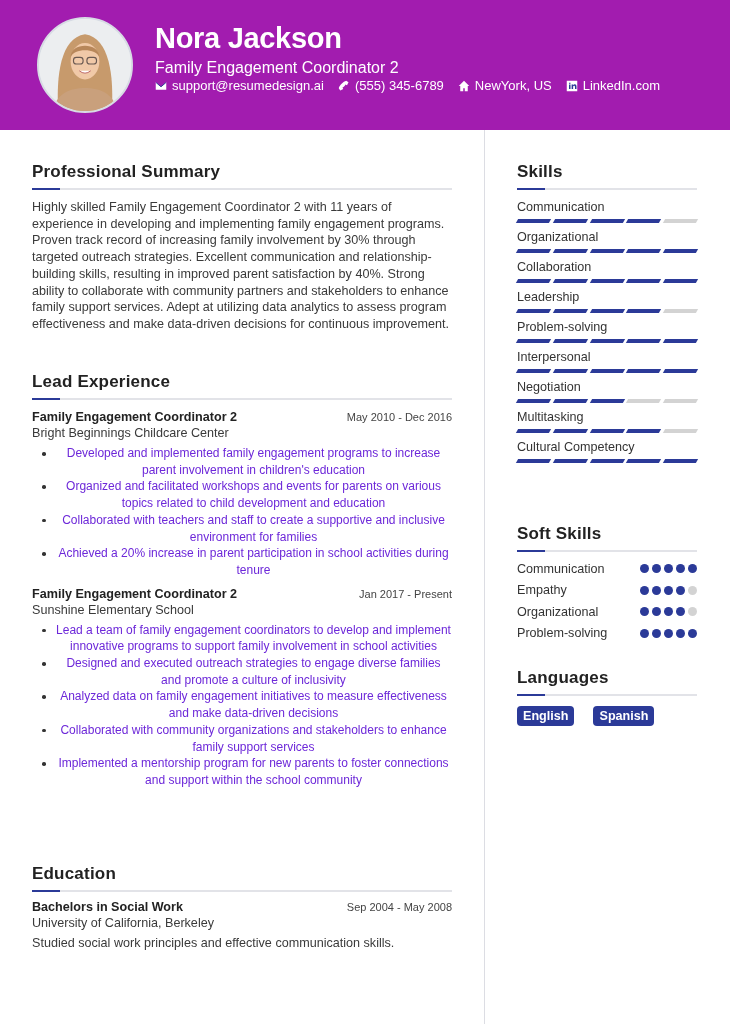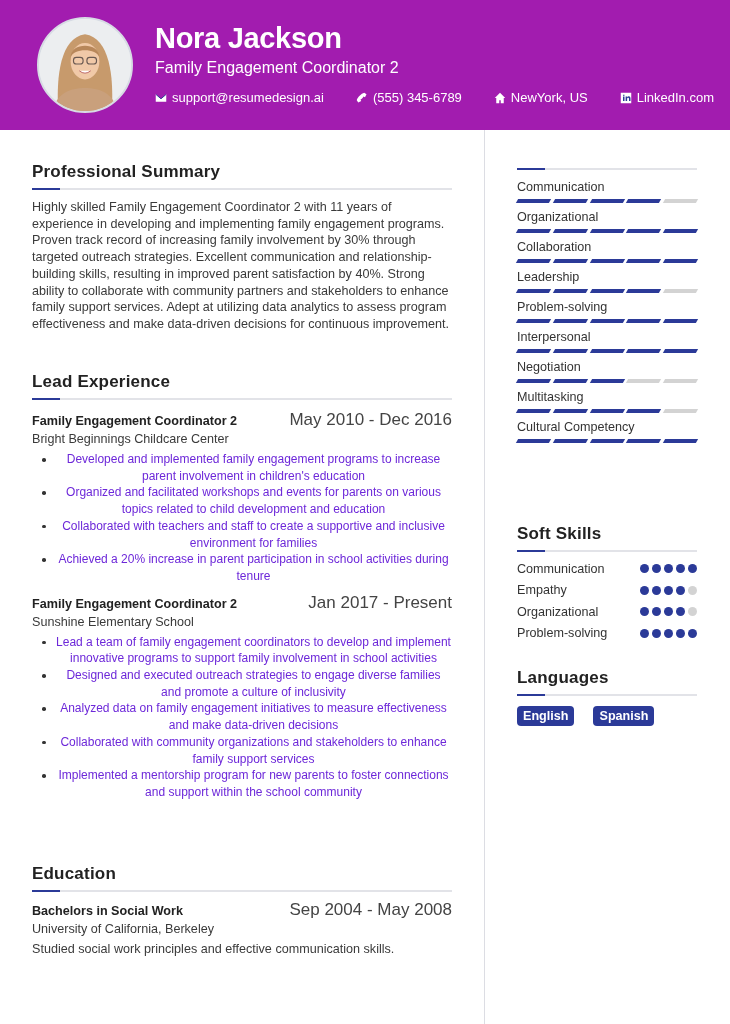--- a/index.html
+++ b/index.html
@@ -4,38 +4,38 @@
 <style>
   * { box-sizing: border-box; margin: 0; padding: 0; }
   html, body { width: 730px; height: 1024px; background: #ffffff; overflow: hidden; }
   body { font-family: "Liberation Sans", "DejaVu Sans", sans-serif; color: #333; position: relative; }
 
   .header { position: absolute; left: 0; top: 0; width: 730px; height: 130px; background: #a21caf; }
   .photo { position: absolute; left: 37px; top: 17px; width: 96px; height: 96px; border-radius: 50%; background: #e9ecef; border: 2px solid #d7dbe4; overflow: hidden; }
   .photo svg { width: 100%; height: 100%; display: block; }
   .name { position: absolute; left: 155px; top: 22px; font-size: 29px; font-weight: bold; color: #fff; letter-spacing: -0.3px; }
   .title { position: absolute; left: 155px; top: 59px; font-size: 16px; color: #fff; }
-  .contacts { position: absolute; left: 155px; top: 90px; display: flex; gap: 32px; font-size: 13px; color: #fff; align-items: center; }
+  .contacts { position: absolute; left: 155px; top: 78px; display: flex; gap: 14px; font-size: 13px; color: #fff; align-items: center; }
   .contact { display: flex; align-items: center; gap: 5px; white-space: nowrap; }
   .contact svg { width: 12px; height: 12px; fill: #fff; }
 
   .divider-v { position: absolute; left: 484px; top: 130px; width: 1px; height: 894px; background: #dcdde3; }
 
   .main { position: absolute; left: 32px; top: 130px; width: 420px; }
   .side { position: absolute; left: 517px; top: 130px; width: 180px; }
 
   .sec-title { font-size: 17px; font-weight: bold; color: #222; letter-spacing: 0.2px; }
   .sec-rule { position: relative; height: 2px; background: #e2e3e8; margin-top: 6px; }
   .sec-rule::before { content: ""; position: absolute; left: 0; top: 0; width: 28px; height: 2px; background: #2b3a98; }
 
   .para { font-size: 12.6px; line-height: 16.7px; color: #3a3a3a; }
 
   .job-head { display: flex; justify-content: space-between; align-items: baseline; }
   .job-title { font-size: 12.6px; font-weight: bold; color: #222; }
-  .job-date { font-size: 17px; color: #444; }
+  .job-date { font-size: 11px; color: #444; }
   .job-org { font-size: 12.6px; color: #3a3a3a; margin-top: 2px; }
   ul.bullets { list-style: none; margin-top: 5px; }
   ul.bullets li { position: relative; padding-left: 23px; font-size: 12px; line-height: 16.7px; color: #6d28d9; text-align: center; }
   ul.bullets li::before { content: ""; position: absolute; left: 10px; top: 7px; width: 3.5px; height: 3.5px; border-radius: 50%; background: #333; }
 
   .skill { margin-bottom: 0; }
   .skill-name { font-size: 12.6px; color: #333; line-height: 16px; }
   .skill-bar { display: flex; gap: 4px; margin-top: 4px; height: 10px; }
   .skill-seg { width: 33px; height: 4px; transform: skewX(-30deg); background: #d3d3d3; }
   .skill-seg.on { background: #2b3a98; }
@@ -151,20 +151,21 @@
         <span class="job-date">Sep 2004 - May 2008</span>
       </div>
       <div class="job-org">University of California, Berkeley</div>
       <p class="para" style="margin-top:5px;">Studied social work principles and effective communication skills.</p>
     </div>
   </section>
 </div>
 
 <div class="side">
   <section style="position:absolute; top:32px; width:180px;">
+    <div class="sec-title">Skills</div>
     <div class="sec-rule"></div>
     <div id="skills-list" style="margin-top:9px;">
         <div class="skill">
           <div class="skill-name">Communication</div>
           <div class="skill-bar">
             <div class="skill-seg on"></div>
             <div class="skill-seg on"></div>
             <div class="skill-seg on"></div>
             <div class="skill-seg on"></div>
             <div class="skill-seg"></div>

